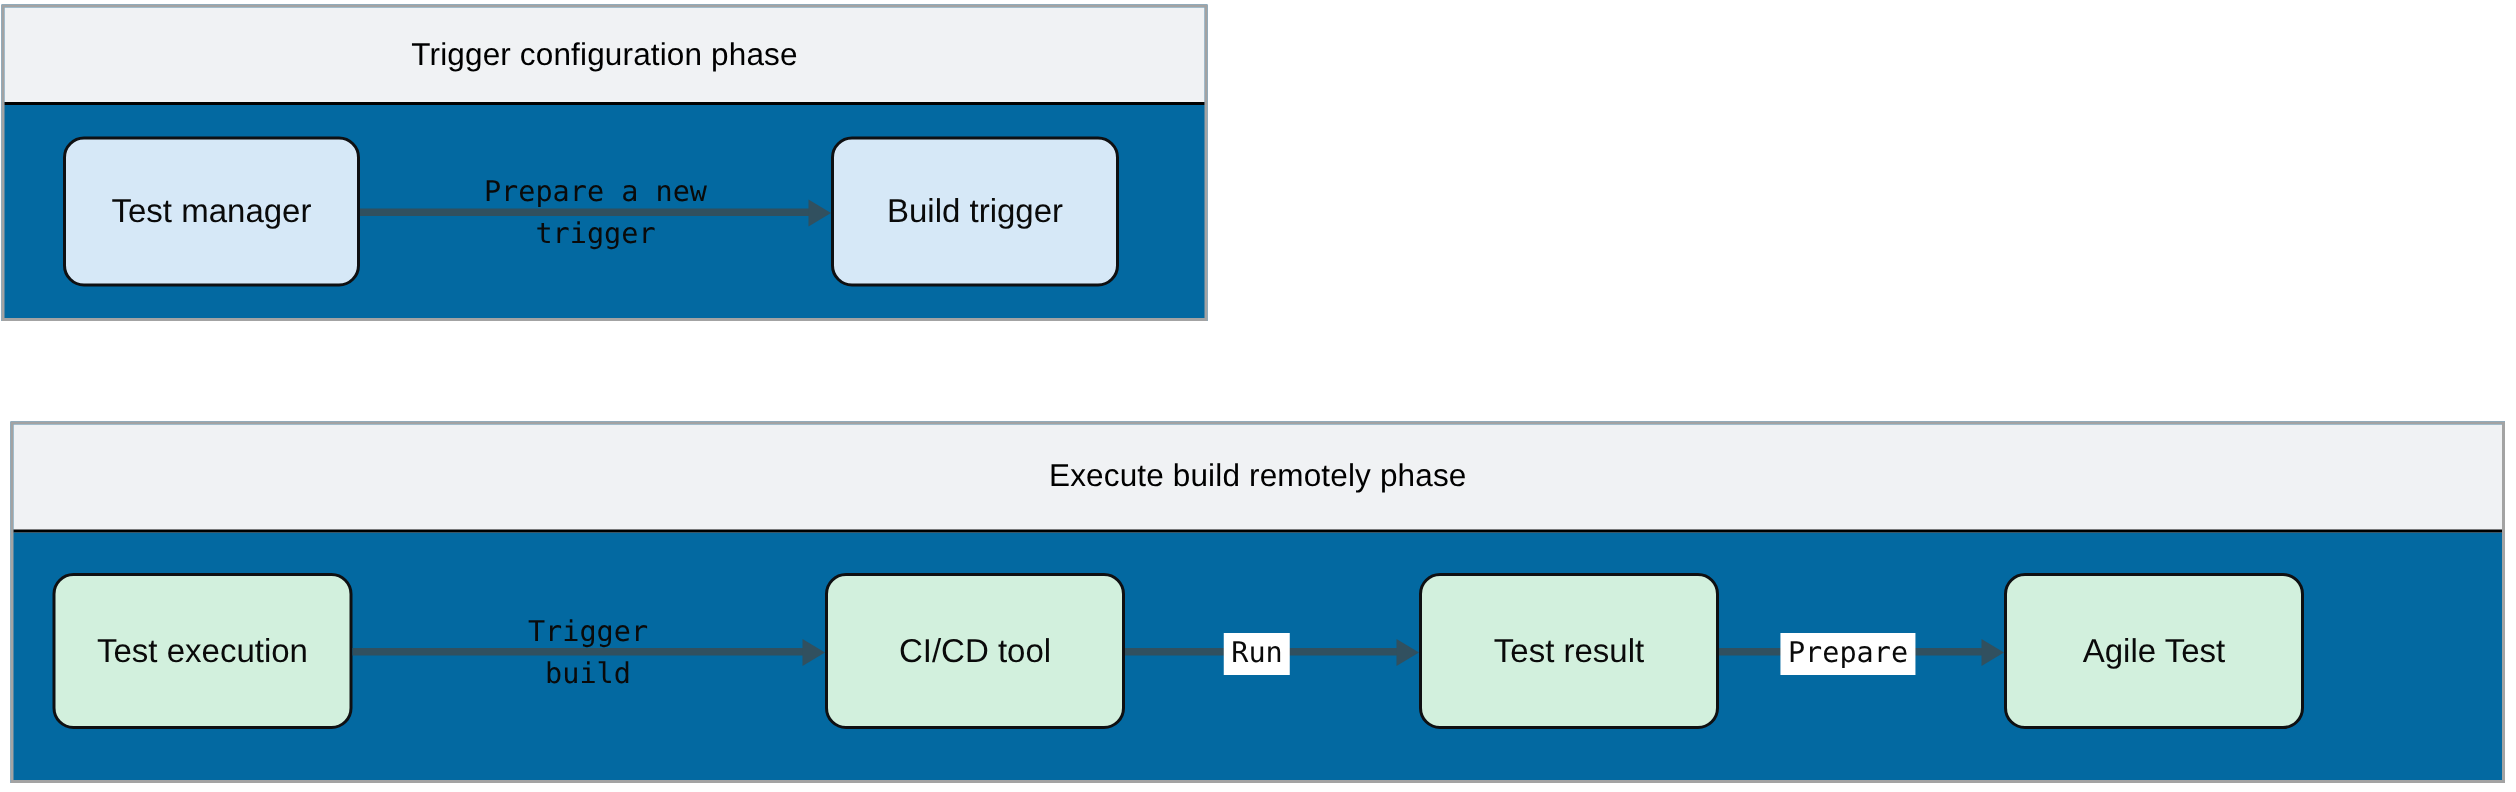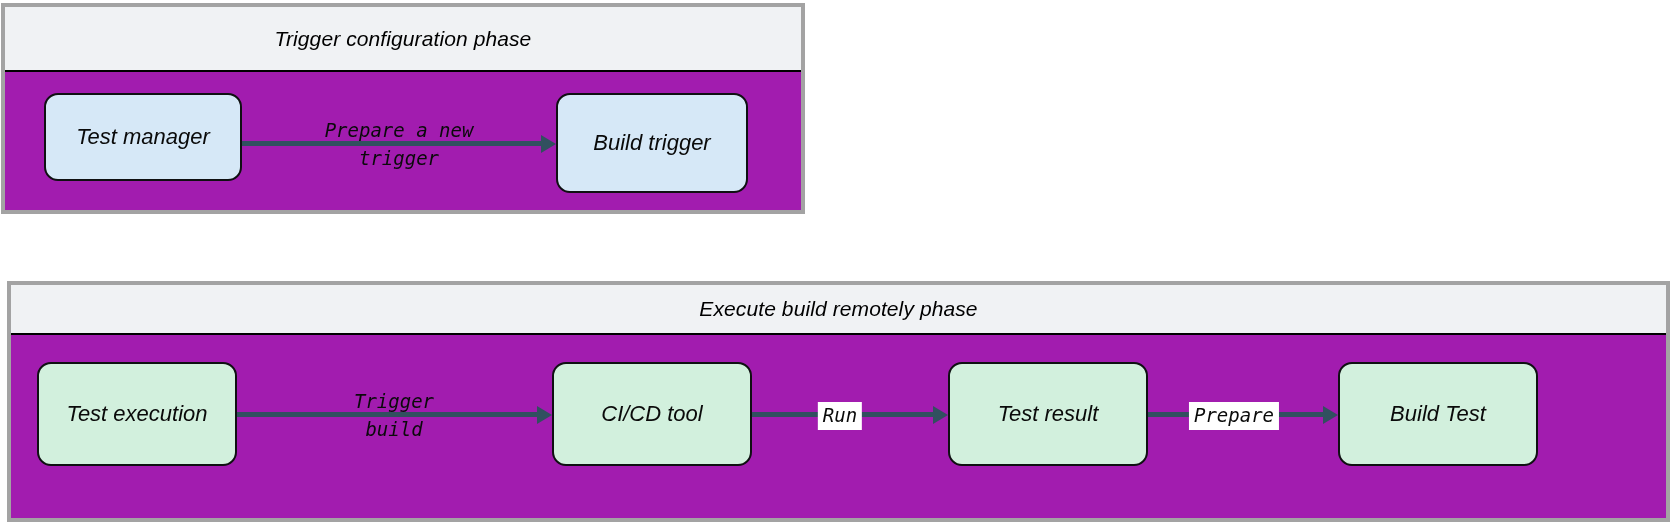--- a/index.html
+++ b/index.html
@@ -20,23 +20,22 @@
     position: absolute;
     left: 0; top: 0;
     width: 1677px;
     height: 528px;
   }
 
   
   .phase {
     position: absolute;
     box-sizing: border-box;
-    border: 4px solid #a3a3a3;
-    background: #a21caf;
-    font-style: italic;
+    border: 2px solid #a3a3a3;
+    background: #0369a1;
   }
   .phase-header {
     box-sizing: border-box;
     width: 100%;
     background: #f0f2f4;
     border-bottom: 2px solid #000000;
     display: flex;
     align-items: center;
     justify-content: center;
     font-size: 21px;
@@ -109,58 +108,58 @@
 <body>
 
 <div class="canvas">
 
   <div class="phase" style="left:1px; top:3px; width:804px; height:211px;">
 
     <div class="phase-header" style="height:65px;">Trigger configuration phase</div>
 
     <div class="phase-body" style="height:142px;">
 
-      <div class="node blue" style="left:39px; top:21px; width:198px; height:88px;">
+      <div class="node blue" style="left:39px; top:21px; width:198px; height:100px;">
         <span>Test manager</span>
       </div>
 
       <div class="node blue" style="left:551px; top:21px; width:192px; height:100px;">
         <span>Build trigger</span>
       </div>
 
       <div class="edge" style="left:237px; top:71px; width:314px;">
         <div class="edge-line" style="width:300px;"></div>
         <div class="edge-head" style="left:299px;"></div>
         <div class="edge-label above" style="left:157px; top:-26px;">Prepare a new
 trigger</div>
       </div>
 
     </div>
   </div>
 
   <div class="phase" style="left:7px; top:281px; width:1663px; height:241px;">
 
-    <div class="phase-header" style="height:50px;">Execute build remotely phase</div>
+    <div class="phase-header" style="height:72px;">Execute build remotely phase</div>
 
     <div class="phase-body" style="height:179px;">
 
       <div class="node green" style="left:26px; top:27px; width:200px; height:104px;">
         <span>Test execution</span>
       </div>
 
       <div class="node green" style="left:541px; top:27px; width:200px; height:104px;">
         <span>CI/CD tool</span>
       </div>
 
       <div class="node green" style="left:937px; top:27px; width:200px; height:104px;justify-content:center;">
         <span>Test result</span>
       </div>
 
       <div class="node green" style="left:1327px; top:27px; width:200px; height:104px;">
-        <span>Build Test</span>
+        <span>Agile Test</span>
       </div>
 
       <div class="edge" style="left:226px; top:79px; width:315px;">
         <div class="edge-line" style="width:301px;"></div>
         <div class="edge-head" style="left:300px;"></div>
         <div class="edge-label above" style="left:157px; top:-26px;">Trigger
 build</div>
       </div>
 
       <div class="edge" style="left:741px; top:79px; width:196px;">

